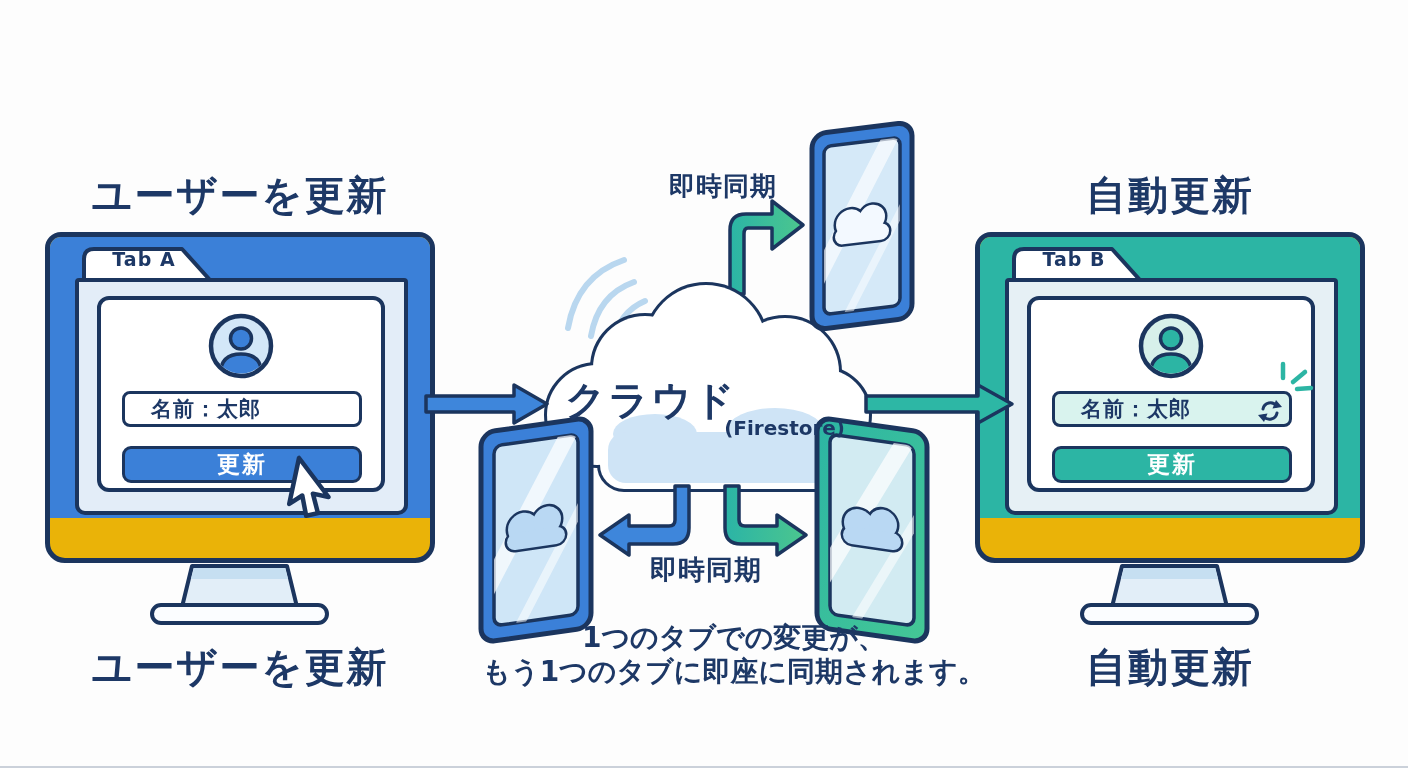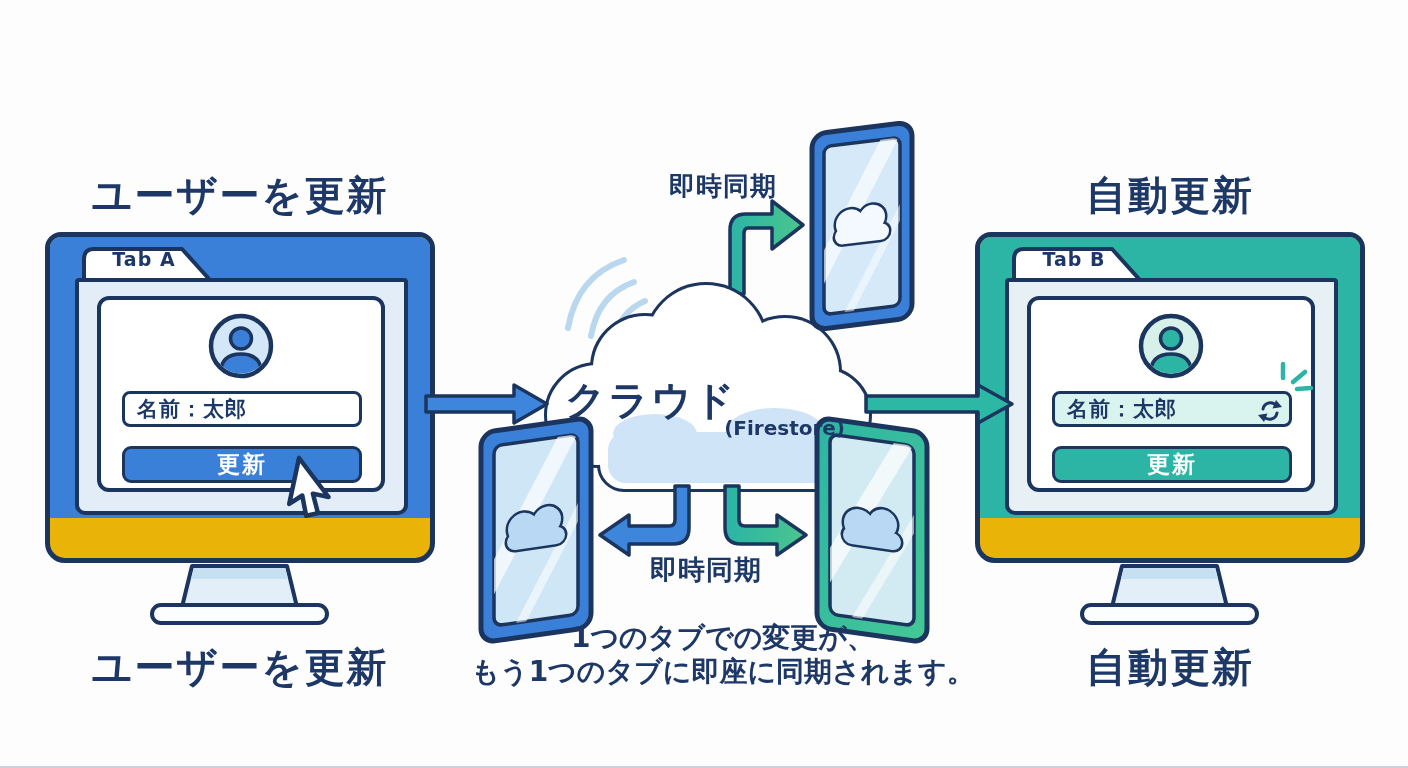--- a/index.html
+++ b/index.html
@@ -43,21 +43,21 @@
     font-size:19px;font-weight:bold;color:#1d3866;letter-spacing:1px;
   }
   .card{
     left:43px;top:55px;width:288px;height:196px;
     background:#ffffff;border:4px solid #1b355e;border-radius:12px;
   }
   .name-input{
     left:21px;top:91px;width:240px;height:36px;
     border:3px solid #1b355e;border-radius:8px;
     font-size:21px;font-weight:bold;color:#1d3866;
-    line-height:30px;padding-left:12px;letter-spacing:1px;
+    line-height:30px;padding-left:26px;letter-spacing:1px;
   }
   .name-input.white{background:#ffffff;}
   .name-input.mint{background:#d9f3ee;}
   .update-btn{
     left:21px;top:146px;width:240px;height:37px;
     border:3px solid #1b355e;border-radius:9px;
     font-size:23px;font-weight:bold;color:#ffffff;
     text-align:center;line-height:31px;letter-spacing:2px;
   }
   .update-btn.blue{background:#3b80d8;}
@@ -67,21 +67,21 @@
   .cloud-title{
     left:565px;top:373px;width:280px;text-align:left;
     font-size:40px;font-weight:bold;color:#1d3866;letter-spacing:2px;
   }
   .cloud-sub{
     left:565px;top:416px;width:280px;text-align:right;
     font-size:20px;font-weight:bold;color:#1d3866;
   }
   
   .caption{
-    left:369px;top:621px;width:708px;text-align:center;
+    left:380px;top:621px;width:708px;text-align:center;
     font-size:28px;font-weight:bold;color:#1d3866;line-height:34px;
   }
   .z0{z-index:0;}.z10{z-index:10;}.z15{z-index:15;}.z20{z-index:20;}
   svg{display:block;}
   .edge-line{left:0;right:0;bottom:0;height:2px;background:rgba(27,53,94,.22);}
 </style>
 </head>
 <body>
 
 <div id="canvas">

